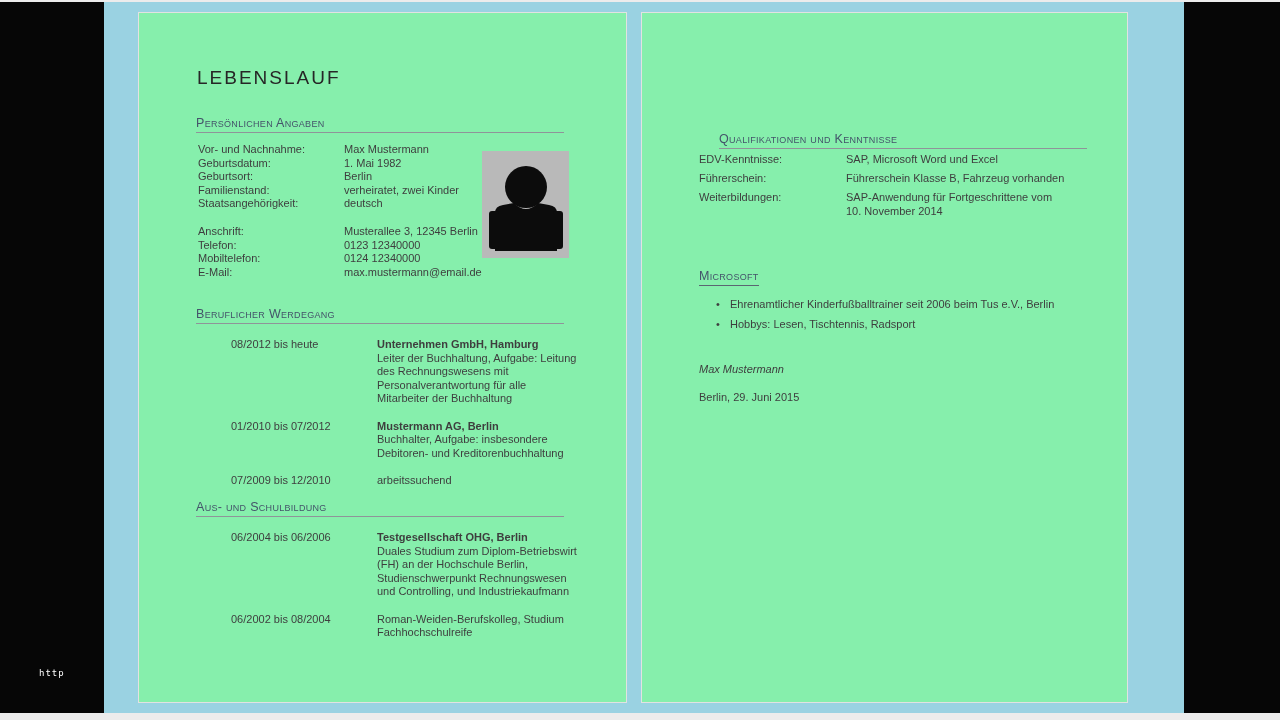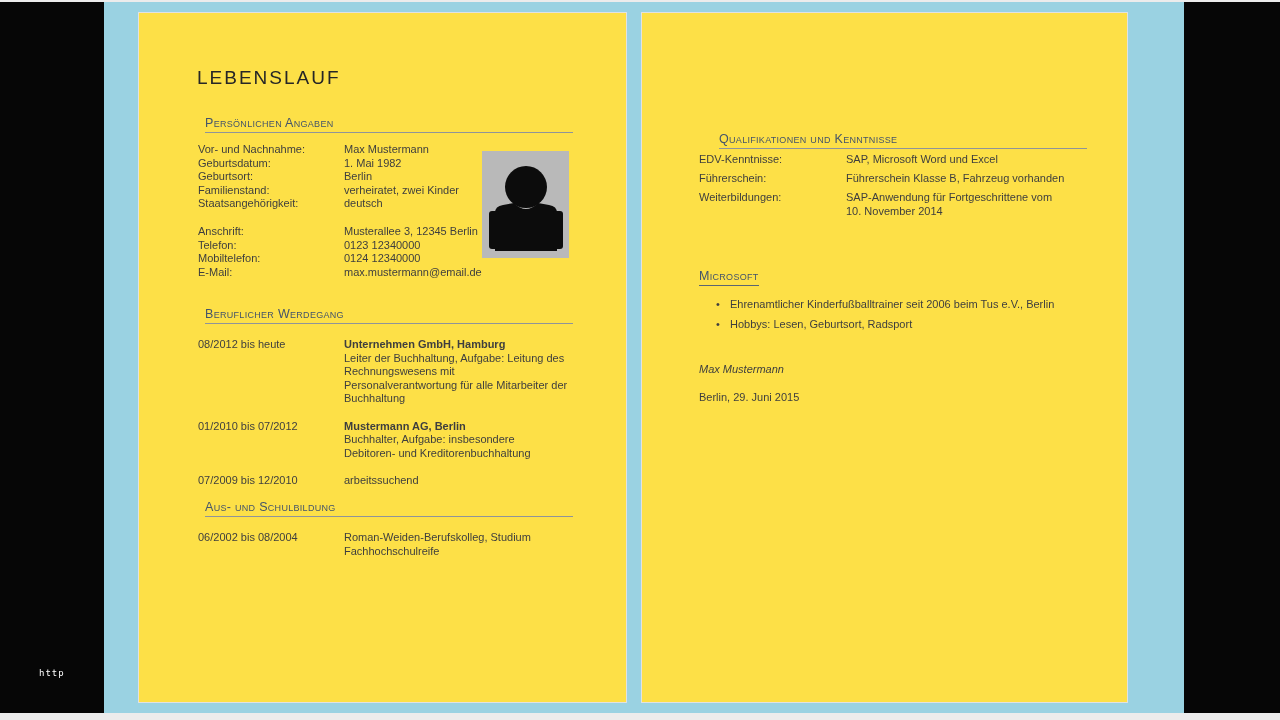--- a/index.html
+++ b/index.html
@@ -6,37 +6,37 @@
   .screen{position:relative;width:1280px;height:720px;background:#9ad2e2;overflow:hidden;
           font-family:"Liberation Sans",sans-serif;color:#3e3e3e;}
   .edge-strip{position:absolute;left:0;width:1280px;background:#ececec;}
   .edge-strip.top{top:0;height:2px;}
   .edge-strip.bottom{top:713px;height:7px;}
   .blackbar{position:absolute;top:2px;height:711px;background:#060606;}
   .blackbar.left{left:0;width:97px;padding-left:7px;}
   .blackbar.right{left:1184px;width:96px;}
   .watermark{position:absolute;left:39px;top:666px;color:#ffffff;font-size:9px;
              font-family:"DejaVu Sans Mono",monospace;letter-spacing:1px;}
-  .page{position:absolute;top:12px;height:691px;background:#fde047;border:1px solid #e2e2e1;box-sizing:border-box;}
+  .page{position:absolute;top:12px;height:691px;background:#86efac;border:1px solid #e2e2e1;box-sizing:border-box;}
   .page.p1{left:138px;width:489px;}
   .page.p2{left:641px;width:487px;}
   .doc-title{position:absolute;left:58px;top:54px;font-size:19px;letter-spacing:2px;color:#262626;}
-  .sec-head{position:absolute;left:66px;width:368px;font-variant:small-caps;font-size:12.5px;
+  .sec-head{position:absolute;left:57px;width:368px;font-variant:small-caps;font-size:12.5px;
             color:#44546a;border-bottom:1px solid #8f9499;padding-bottom:2px;letter-spacing:.3px;}
   .p2 .sec-head{left:57px;}
   .sec-head.short{width:auto;border-bottom:1px solid #5a6572;}
   .abs{position:absolute;}
   .kv{display:flex;font-size:11px;line-height:13.5px;}
   .kv .k{width:146px;flex:none;}
   .p2 .kv .k{width:147px;}
   .kv .v{white-space:nowrap;}
   .kv .v span{display:block;}
   .p2 .kv{margin-bottom:5px;line-height:14px;}
   .entry{display:flex;font-size:11px;line-height:13.5px;margin-bottom:14px;}
-  .entry .period{width:146px;flex:none;}
+  .entry .period{width:146px;flex:none;margin-left:33px;}
   .entry .ebody{width:225px;}
   .entry .etitle{display:block;font-weight:bold;}
   .photo{position:absolute;left:343px;top:138px;width:87px;height:107px;background:#b9b9b9;}
   .bullets{left:74px;top:285px;width:360px;}
   .bullet{display:flex;font-size:11px;line-height:13.5px;margin-bottom:6px;}
   .bullet .dot{width:14px;flex:none;font-size:11px;}
   .sig-name{position:absolute;left:57px;top:350px;font-size:11px;font-style:italic;}
   .sig-date{position:absolute;left:57px;top:378px;font-size:11px;}
 </style>
 </head>
@@ -126,20 +126,26 @@
         <span class="ebody">
           <span>arbeitssuchend</span>
         </span>
       </div>
     </div>
 
     <div class="sec-head" style="top:487px;">Aus- und Schulbildung</div>
 
     <div class="abs" style="left:59px;top:518px;width:380px;">
       <div class="entry">
+        <span class="period">06/2004 bis 06/2006</span>
+        <span class="ebody">
+          <b class="etitle">Testgesellschaft OHG, Berlin</b><span>Duales Studium zum Diplom-Betriebswirt (FH) an der Hochschule Berlin, Studienschwerpunkt Rechnungswesen und Controlling, und Industriekaufmann</span>
+        </span>
+      </div>
+      <div class="entry">
         <span class="period">06/2002 bis 08/2004</span>
         <span class="ebody">
           <span style="display:block;">Roman-Weiden-Berufskolleg, Studium</span>
           <span style="display:block;">Fachhochschulreife</span>
         </span>
       </div>
     </div>
   </div>
 
   <div class="page p2">
@@ -165,20 +171,20 @@
 
     <div class="sec-head short" style="top:256px;">Microsoft</div>
 
     <div class="abs bullets">
       <div class="bullet">
         <span class="dot">•</span>
         <span>Ehrenamtlicher Kinderfußballtrainer seit 2006 beim Tus e.V., Berlin</span>
       </div>
       <div class="bullet">
         <span class="dot">•</span>
-        <span>Hobbys: Lesen, Geburtsort, Radsport</span>
+        <span>Hobbys: Lesen, Tischtennis, Radsport</span>
       </div>
     </div>
 
     <div class="sig-name">Max Mustermann</div>
     <div class="sig-date">Berlin, 29. Juni 2015</div>
   </div>
 </div>
 
 </body></html>

